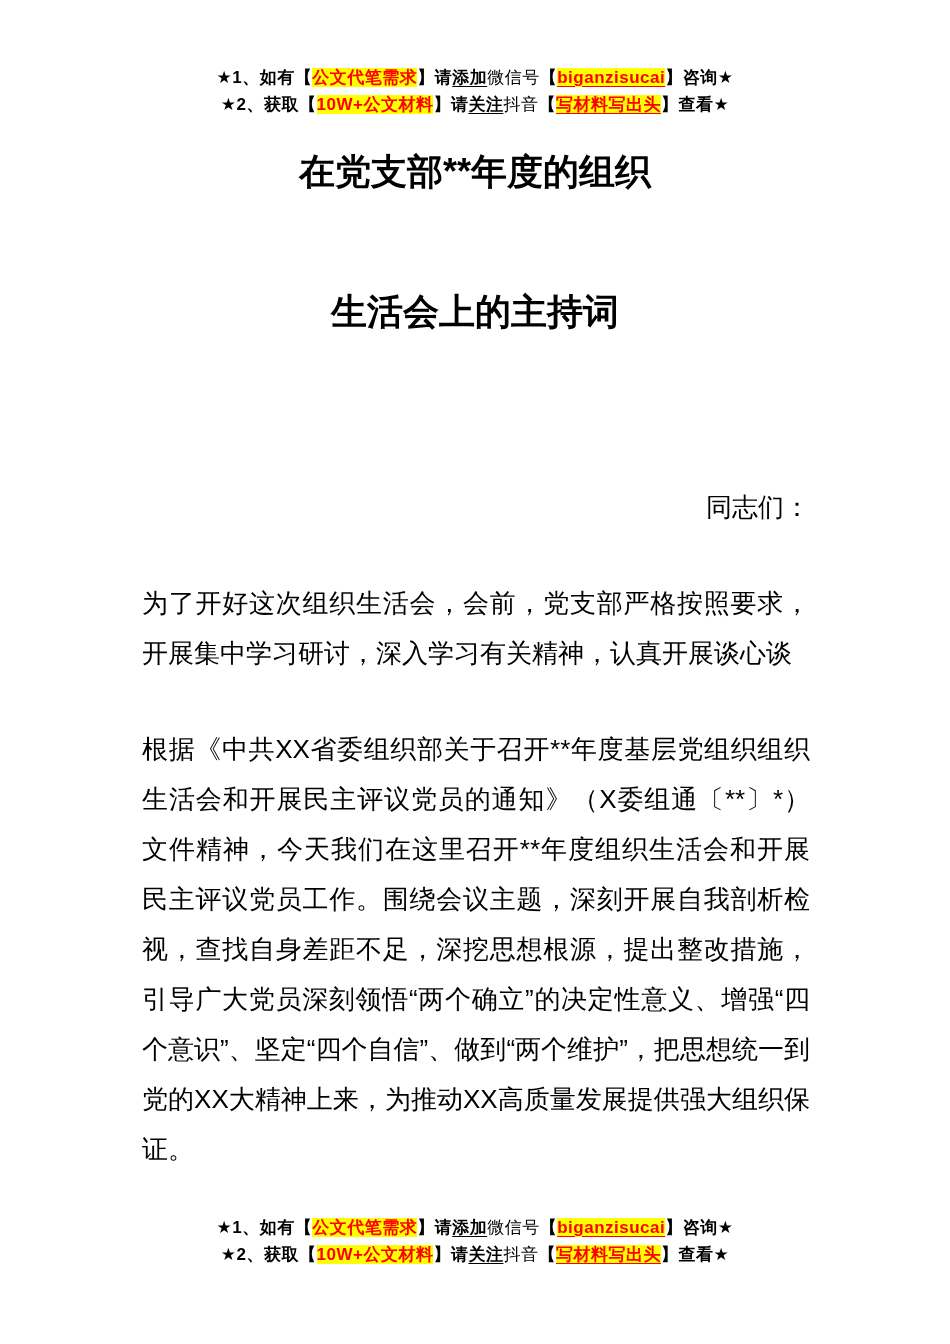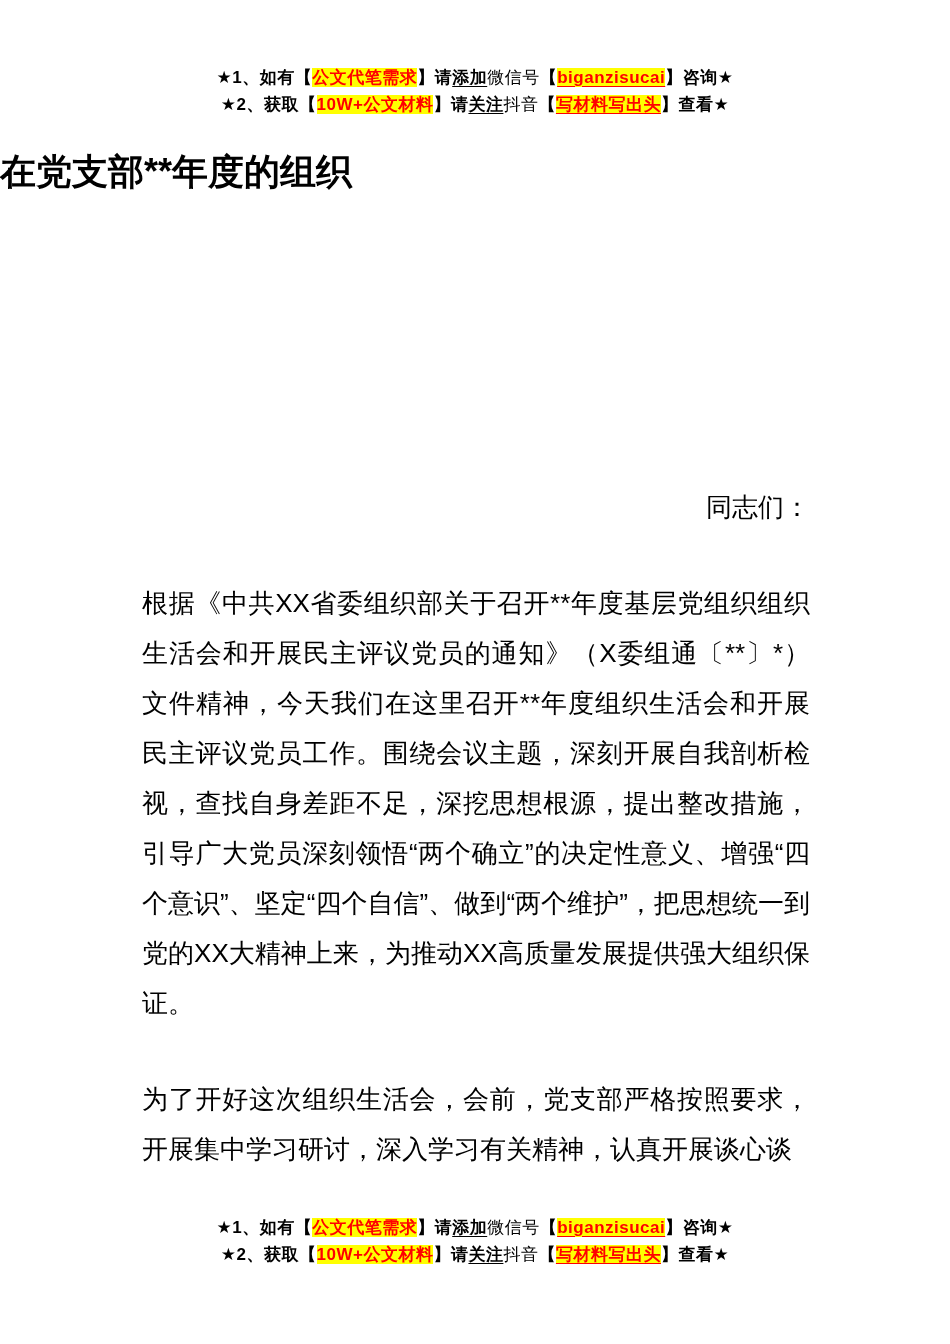--- a/index.html
+++ b/index.html
@@ -34,21 +34,21 @@
     color:var(--hl-fg, #ff0000);
   }
   .u { text-decoration:underline; text-underline-offset:3px; }
   .w-reg { font-weight:normal; }
 
   
   .title {
     position:absolute;
     left:0;
     width:100%;
-    text-align:left;
+    text-align:center;
     font-weight:bold;
     font-size:36px;
     line-height:44px;
     color:var(--body-fg, #000000);
   }
   .title-1 { top:150px; }
   .title-2 { top:290px; }
 
   
   .body-text {
@@ -69,25 +69,26 @@
 <body>
 
 <div class="page">
 
   <div class="ad ad-header">
     <div class="ad-line"><span>★1、如有【</span><span class="hl">公文代笔需求</span><span>】请</span><span class="u">添加</span><span class="w-reg">微信号</span><span>【</span><span class="hl u">biganzisucai</span><span>】咨询★</span></div>
     <div class="ad-line"><span>★2、获取【</span><span class="hl">10W+公文材料</span><span>】请</span><span class="u">关注</span><span class="w-reg">抖音</span><span>【</span><span class="hl u">写材料写出头</span><span>】查看★</span></div>
   </div>
 
   <h1 class="title title-1">在党支部**年度的组织</h1>
+  <h1 class="title title-2">生活会上的主持词</h1>
 
   <div class="body-text">
     <p class="salutation">同志们：</p>
+    <p>为了开好这次组织生活会，会前，党支部严格按照要求，开展集中学习研讨，深入学习有关精神，认真开展谈心谈</p>
     <p>根据《中共XX省委组织部关于召开**年度基层党组织组织生活会和开展民主评议党员的通知》（X委组通〔**〕*）文件精神，今天我们在这里召开**年度组织生活会和开展民主评议党员工作。围绕会议主题，深刻开展自我剖析检视，查找自身差距不足，深挖思想根源，提出整改措施，引导广大党员深刻领悟“两个确立”的决定性意义、增强“四个意识”、坚定“四个自信”、做到“两个维护”，把思想统一到党的XX大精神上来，为推动XX高质量发展提供强大组织保证。</p>
-    <p>为了开好这次组织生活会，会前，党支部严格按照要求，开展集中学习研讨，深入学习有关精神，认真开展谈心谈</p>
   </div>
 
   <div class="ad ad-footer">
     <div class="ad-line"><span>★1、如有【</span><span class="hl">公文代笔需求</span><span>】请</span><span class="u">添加</span><span class="w-reg">微信号</span><span>【</span><span class="hl u">biganzisucai</span><span>】咨询★</span></div>
     <div class="ad-line"><span>★2、获取【</span><span class="hl">10W+公文材料</span><span>】请</span><span class="u">关注</span><span class="w-reg">抖音</span><span>【</span><span class="hl u">写材料写出头</span><span>】查看★</span></div>
   </div>
 
 </div>
 
 </body></html>

